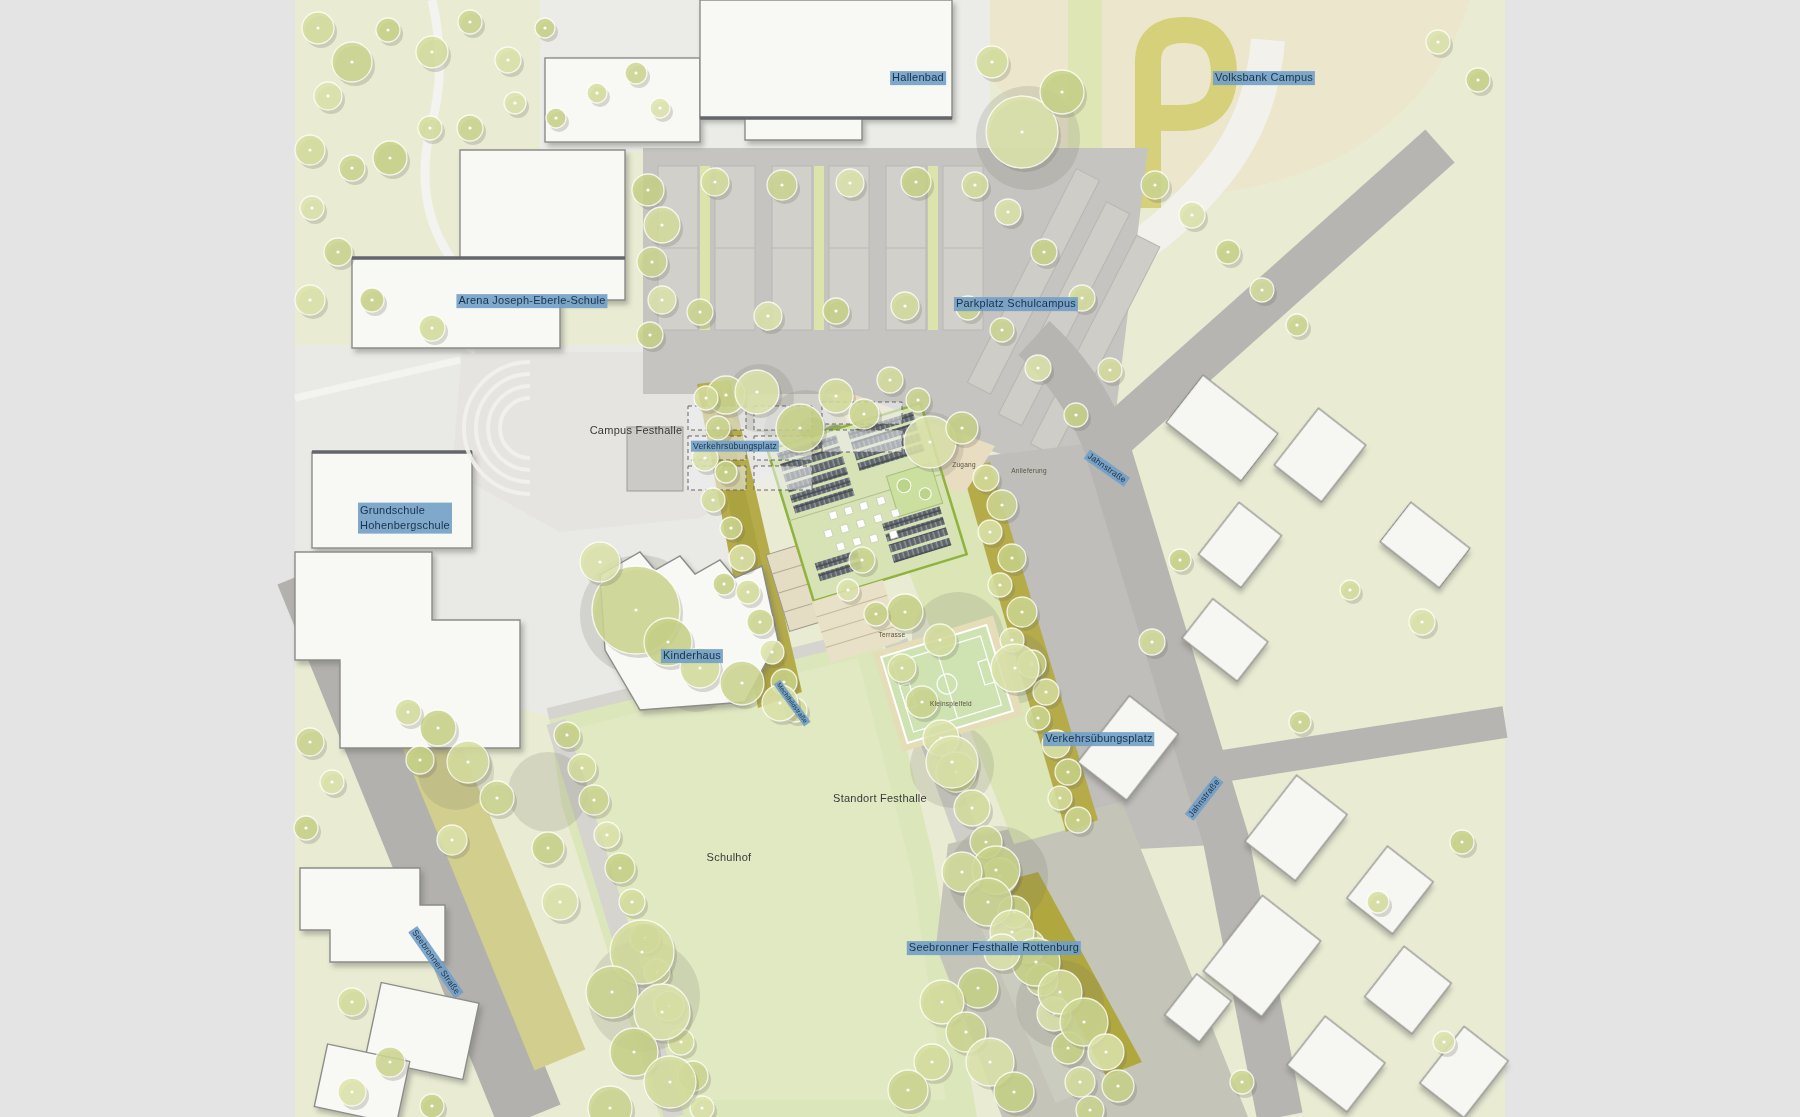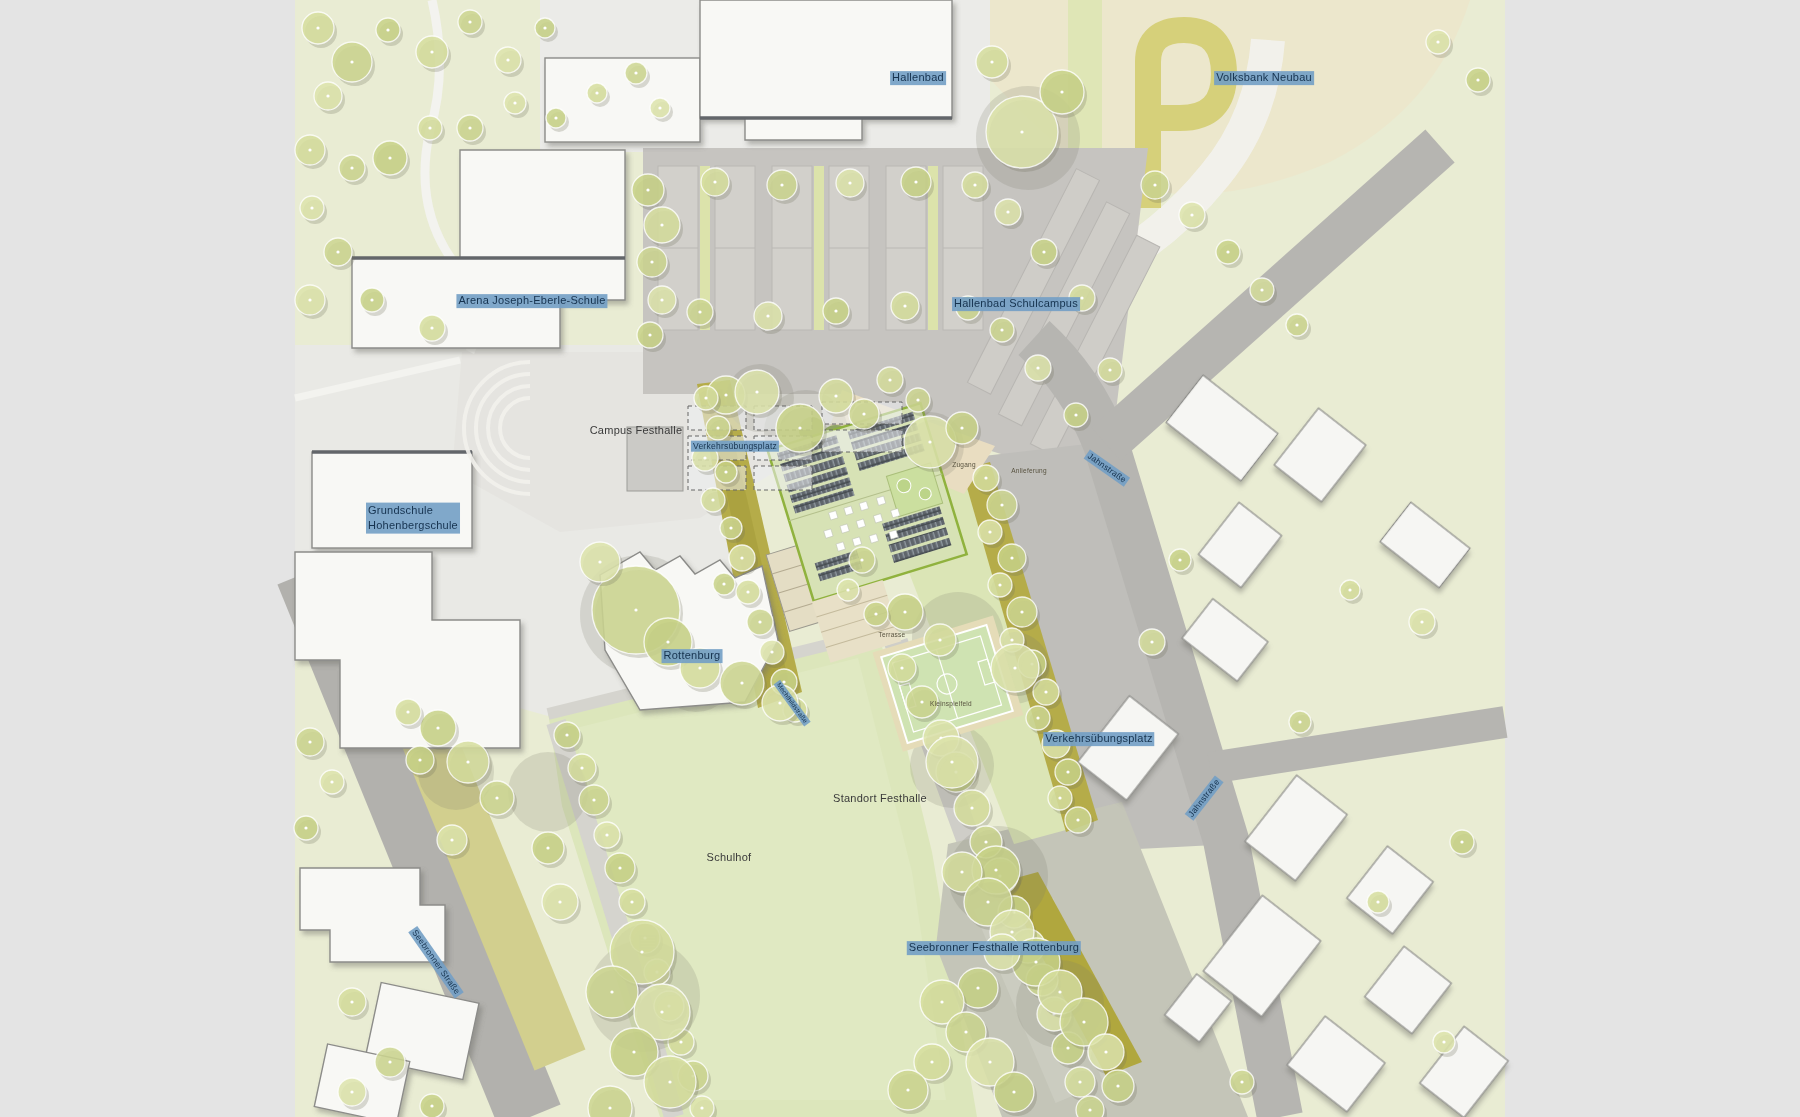--- a/index.html
+++ b/index.html
@@ -6,21 +6,21 @@
   .stage{position:relative;width:1800px;height:1117px;overflow:hidden;background:#e4e4e4;
          font-family:"Liberation Sans",sans-serif;}
   svg{position:absolute;left:0;top:0;}
   .labels{position:absolute;left:0;top:16px;width:100%;height:100%;pointer-events:none;}
   .lbl{position:absolute;font:11px/1.25 "Liberation Sans",sans-serif;color:#3a3a3a;
        white-space:nowrap;transform:translate(-50%,-50%) rotate(var(--r,0deg));letter-spacing:.25px;}
   .hl{background:rgba(114,158,197,.9);color:#16334f;padding:0 2px;}
   .sm{font-size:8.5px;}
   .xs{font-size:6.5px;letter-spacing:.1px;}
   .plainxs{color:#57523f;font-size:6.5px;}
-  .ml{white-space:pre-line;text-align:left;line-height:1.4;margin-left:8px;}
+  .ml{white-space:pre-line;text-align:left;line-height:1.4;}
 </style>
 </head>
 <body>
 
 <div class="stage">
 
 <svg width="1800" height="1117" viewBox="0 0 1800 1117">
   <defs>
     <pattern id="ph" width="5" height="9" patternUnits="userSpaceOnUse">
       <rect width="5" height="9" fill="#5f656b"></rect>
@@ -773,33 +773,33 @@
         <circle cx="1180" cy="560" r="11" fill="#c8d287" fill-opacity="0.85" stroke="rgba(255,255,255,0.8)" stroke-width="1.3"></circle>
         <circle cx="1180" cy="560" r="1.6" fill="#fff"></circle>
         <circle cx="1353" cy="594" r="10" fill="rgba(110,112,92,0.25)"></circle>
         <circle cx="1350" cy="590" r="10" fill="#d6de9e" fill-opacity="0.85" stroke="rgba(255,255,255,0.8)" stroke-width="1.3"></circle>
         <circle cx="1350" cy="590" r="1.6" fill="#fff"></circle>
       </g>
 </svg>
 
 <div class="labels">
   <div class="lbl hl" style="left:918px;top:62px">Hallenbad</div>
-  <div class="lbl hl" style="left:1264px;top:62px">Volksbank Neubau</div>
+  <div class="lbl hl" style="left:1264px;top:62px">Volksbank Campus</div>
   <div class="lbl hl" style="left:532px;top:285px">Arena Joseph-Eberle-Schule</div>
-  <div class="lbl hl" style="left:1016px;top:288px">Hallenbad Schulcampus</div>
+  <div class="lbl hl" style="left:1016px;top:288px">Parkplatz Schulcampus</div>
   <div class="lbl" style="left:636px;top:415px">Campus Festhalle</div>
   <div class="lbl hl sm" style="left:735px;top:430px">Verkehrsübungsplatz</div>
   <div class="lbl hl ml" style="left:405px;top:502px">Grundschule
 Hohenbergschule</div>
   <div class="lbl plainxs" style="left:964px;top:449px">Zugang</div>
   <div class="lbl plainxs" style="left:1029px;top:455px">Anlieferung</div>
   <div class="lbl hl sm" style="left:1107px;top:452px;--r:35deg">Jahnstraße</div>
   <div class="lbl plainxs" style="left:892px;top:619px">Terrasse</div>
   <div class="lbl plainxs" style="left:951px;top:688px">Kleinspielfeld</div>
-  <div class="lbl hl" style="left:692px;top:640px">Rottenburg</div>
+  <div class="lbl hl" style="left:692px;top:640px">Kinderhaus</div>
   <div class="lbl hl xs" style="left:792px;top:687px;--r:54deg">Mechthildstraße</div>
   <div class="lbl hl" style="left:1099px;top:723px">Verkehrsübungsplatz</div>
   <div class="lbl" style="left:880px;top:783px">Standort Festhalle</div>
   <div class="lbl" style="left:729px;top:842px">Schulhof</div>
   <div class="lbl hl sm" style="left:1204px;top:782px;--r:-52deg">Jahnstraße</div>
   <div class="lbl hl" style="left:994px;top:932px">Seebronner Festhalle Rottenburg</div>
   <div class="lbl hl sm" style="left:436px;top:946px;--r:55deg">Seebronner Straße</div>
 </div>
 
 </div>

